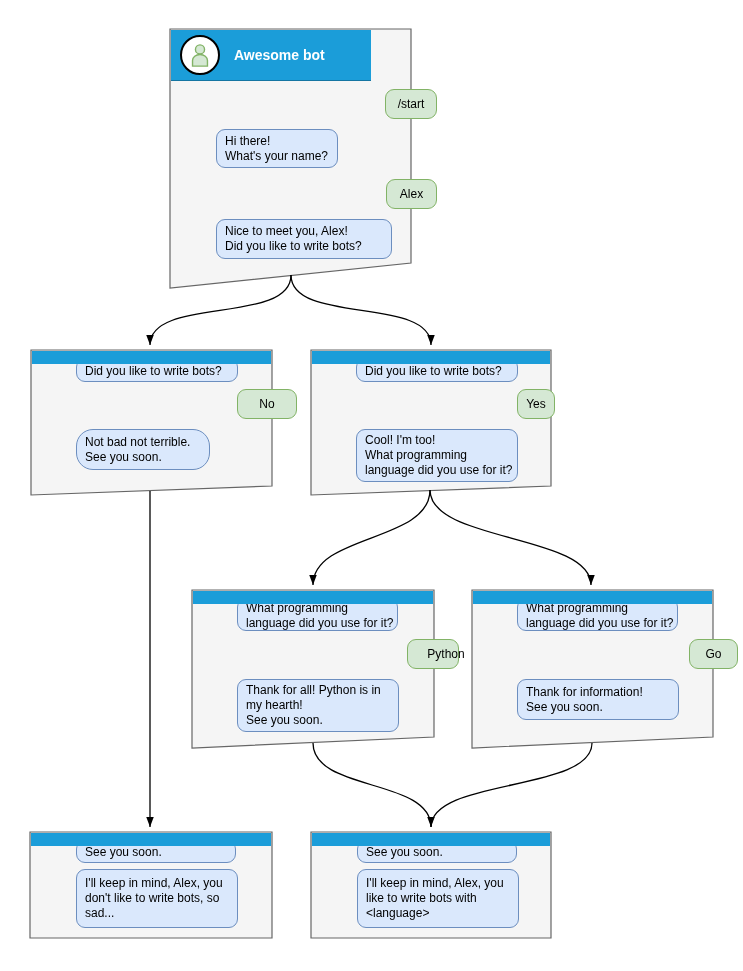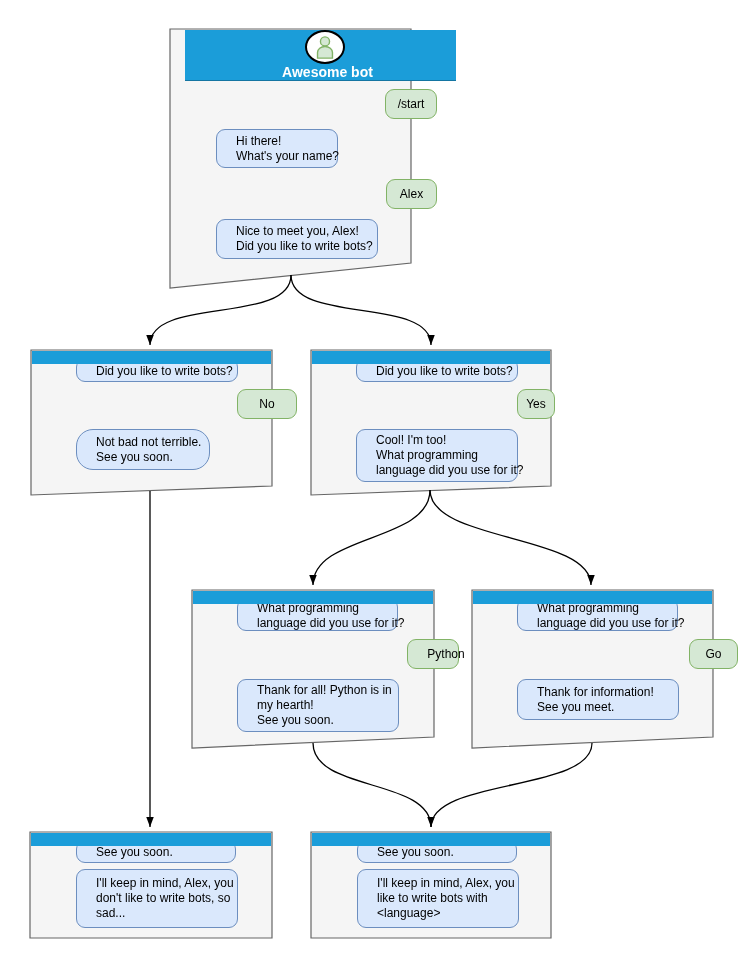--- a/index.html
+++ b/index.html
@@ -29,21 +29,21 @@
   .win-title { margin-left:14px; color:#fff; font-weight:700; font-size:14px; }
 
   .bubble {
     position:absolute; box-sizing:border-box; z-index:1;
     display:flex; align-items:center;
     border-radius:9px; font-size:12px; line-height:15px; white-space:pre;margin-left:36px;
   }
   .bot {
     background:var(--bot-bubble-fill,#dae8fc);
     border:1px solid var(--bot-bubble-stroke,#6c8ebf);
-    padding:3px 19px;
+    padding:3px 8px;
   }
   .user {
     background:var(--user-bubble-fill,#d5e8d4);
     border:1px solid var(--user-bubble-stroke,#82b366);
     padding:0 6px; justify-content:center; text-align:center;
   }
   .tucked { border-top-left-radius:7px; border-top-right-radius:7px; padding-top:1px; padding-bottom:1px; }
 </style>
 </head>
 <body>
@@ -68,34 +68,34 @@
     <path class="connector" d="M291,275 C291,325 150,296 150,345" marker-end="url(#arrowhead)"></path>
     <path class="connector" d="M291,275 C291,325 431,296 431,345" marker-end="url(#arrowhead)"></path>
     <path class="connector" d="M430,490 C430,542 313,534 313,585" marker-end="url(#arrowhead)"></path>
     <path class="connector" d="M430,490 C430,542 591,534 591,585" marker-end="url(#arrowhead)"></path>
     <path class="connector" d="M313,743 C313,792 431,778 431,827" marker-end="url(#arrowhead)"></path>
     <path class="connector" d="M592,743 C592,792 431,778 431,827"></path>
     <path class="connector" d="M150,491 L150,827" marker-end="url(#arrowhead)"></path>
   </svg>
 
   <div class="window" style="left:170px; top:29px; width:241px; height:259px;">
-    <div class="hdr hdr-main" style="left:15px; top:1px; width:271px; height:50px;flex-direction:column;">
+    <div class="hdr hdr-main" style="left:1px; top:1px; width:200px; height:50px;">
       <div class="avatar">
         <svg width="28" height="28" viewBox="0 0 24 24">
           <circle cx="12" cy="7.2" r="3.9" style="fill:var(--user-bubble-fill,#d5e8d4); stroke:var(--user-bubble-stroke,#82b366); stroke-width:1.2;"></circle>
           <path d="M5.6,21.5 V16.8 C5.6,13.8 8.4,11.6 12,11.6 C15.6,11.6 18.4,13.8 18.4,16.8 V21.5 Z" style="fill:var(--user-bubble-fill,#d5e8d4); stroke:var(--user-bubble-stroke,#82b366); stroke-width:1.2;"></path>
         </svg>
       </div>
       <span class="win-title">Awesome bot</span>
     </div>
     <div class="bubble user" style="left:179px; top:60px; width:52px; height:30px;">/start</div>
     <div class="bubble bot" style="left:10px; top:100px; width:122px; min-height:39px;">Hi there!
 What's your name?</div>
     <div class="bubble user" style="left:180px; top:150px; width:51px; height:30px;">Alex</div>
-    <div class="bubble bot" style="left:10px; top:190px; width:162px; min-height:40px;">Nice to meet you, Alex!
+    <div class="bubble bot" style="left:10px; top:190px; width:176px; min-height:40px;">Nice to meet you, Alex!
 Did you like to write bots?</div>
   </div>
 
   <div class="window" style="left:31px; top:350px; width:241px; height:145px;">
     <div class="hdr strip" style="left:1px; top:1px; width:239px; height:13px;"></div>
     <div class="bubble bot tucked" style="left:9px; top:10px; width:162px; height:22px;">Did you like to write bots?</div>
     <div class="bubble user" style="left:170px; top:39px; width:60px; height:30px;">No</div>
     <div class="bubble bot" style="left:9px; top:79px; width:134px; min-height:41px;border-radius:17px;">Not bad not terrible.
 See you soon.</div>
   </div>
@@ -118,21 +118,21 @@
 my hearth!
 See you soon.</div>
   </div>
 
   <div class="window" style="left:472px; top:590px; width:241px; height:158px;">
     <div class="hdr strip" style="left:1px; top:1px; width:239px; height:13px;"></div>
     <div class="bubble bot tucked" style="left:9px; top:10px; width:161px; height:31px;">What programming
 language did you use for it?</div>
     <div class="bubble user" style="left:181px; top:49px; width:49px; height:30px;">Go</div>
     <div class="bubble bot" style="left:9px; top:89px; width:162px; min-height:41px;">Thank for information!
-See you meet.</div>
+See you soon.</div>
   </div>
 
   <div class="window" style="left:30px; top:832px; width:242px; height:106px;">
     <div class="hdr strip" style="left:1px; top:1px; width:240px; height:13px;"></div>
     <div class="bubble bot tucked" style="left:10px; top:10px; width:160px; height:21px;">See you soon.</div>
     <div class="bubble bot" style="left:10px; top:37px; width:162px; min-height:59px;">I'll keep in mind, Alex, you
 don't like to write bots, so
 sad...</div>
   </div>
 

